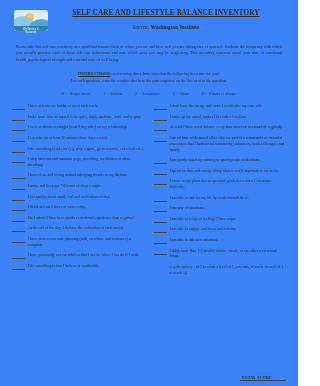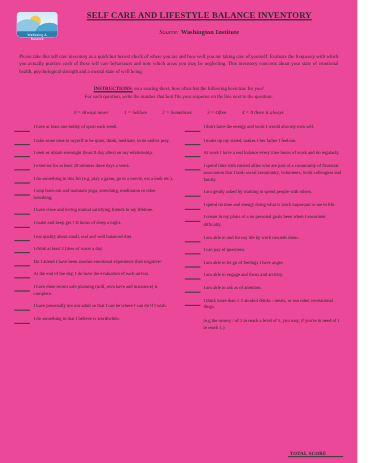--- a/index.html
+++ b/index.html
@@ -13,21 +13,21 @@
     overflow: hidden;
     font-family: "Liberation Serif", serif;
     color: #2b2b2b;
   }
   .page {
     position: relative;
     width: 298px;
     height: 386px;
     box-sizing: border-box;
     padding: 9px 12px 6px 12px;
-    background: #ec4899;
+    background: #3b82f6;
   }
   
   .header {
     position: relative;
     height: 26px;
   }
   .logo {
     position: absolute;
     left: 0;
     top: 0;

